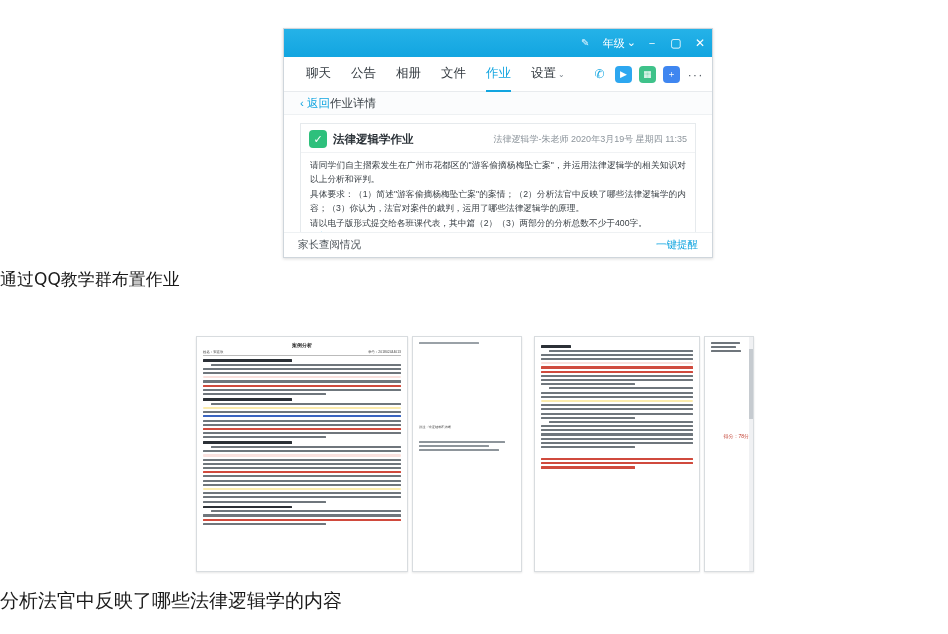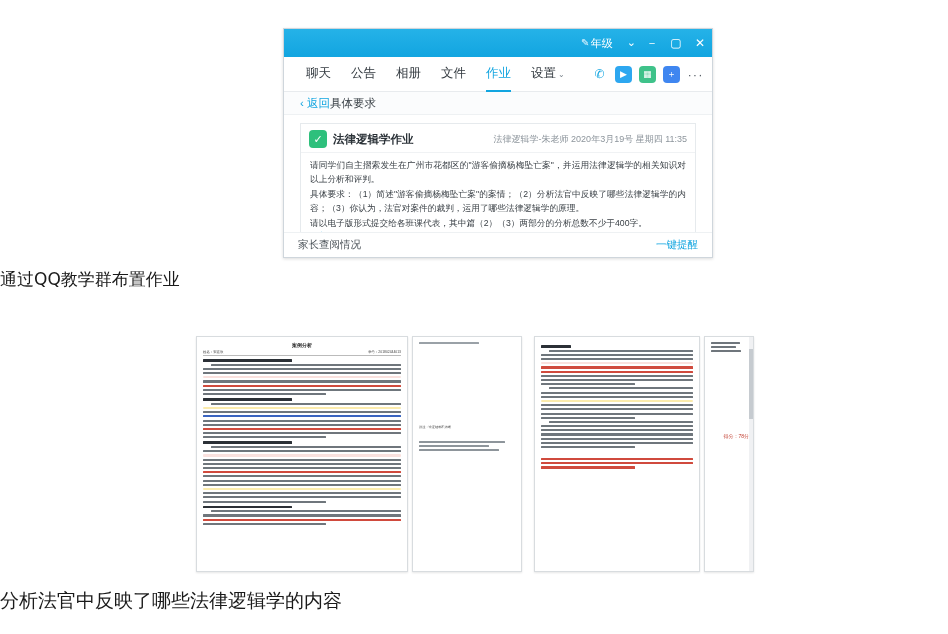--- a/index.html
+++ b/index.html
@@ -59,21 +59,21 @@
     display: flex;
     align-items: center;
     gap: 8px;
     font-size: 11px;
     color: #ffffff;
   }
   .qq-year {
     font-size: 11px;
     display: flex;
     align-items: flex-start;
-    gap: 14px;
+    gap: 2px;
   }
   .win-btn {
     width: 16px;
     text-align: center;
     font-size: 12px;
     line-height: 28px;
     color: #ffffff;
   }
   .win-close { color: #ffffff; }
 
@@ -350,21 +350,21 @@
       <span class="tab-ic ic-phone">✆</span>
       <span class="tab-ic ic-video">▶</span>
       <span class="tab-ic ic-green">▦</span>
       <span class="tab-ic ic-blue">＋</span>
       <span class="tab-ic ic-more">···</span>
     </div>
   </div>
 
   <div class="qq-subbar">
     <span class="qq-back">‹ 返回</span>
-    <span>具体要求</span>
+    <span>作业详情</span>
   </div>
 
   <div class="hw-card">
     <div class="hw-head">
       <div class="hw-logo">✓</div>
       <div class="hw-title">法律逻辑学作业</div>
       <div class="hw-meta">法律逻辑学-朱老师 2020年3月19号 星期四 11:35</div>
     </div>
     <div class="hw-body">
       <p>请同学们自主摺索发生在广州市花都区的"游客偷摘杨梅坠亡案"，并运用法律逻辑学的相关知识对以上分析和评判。</p>

